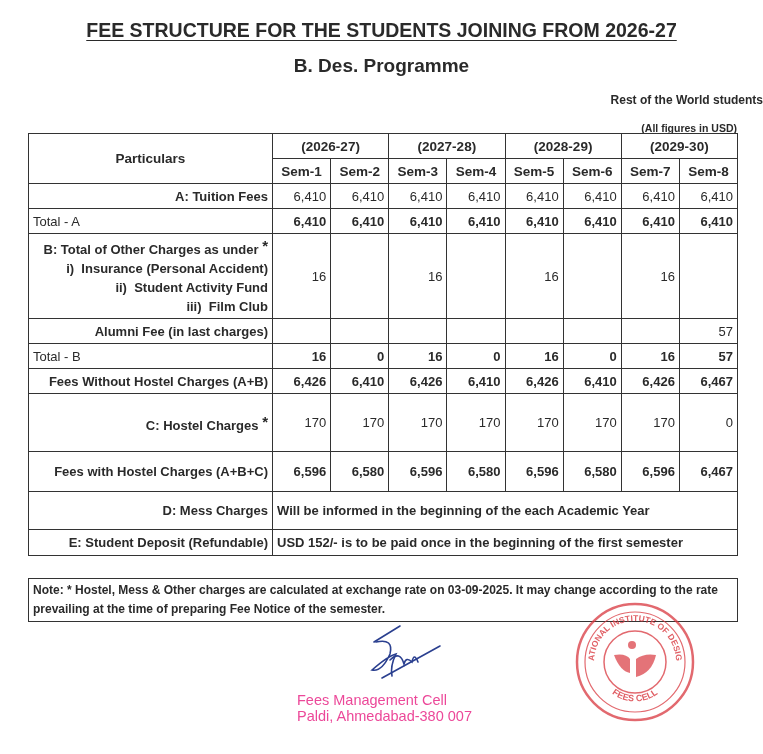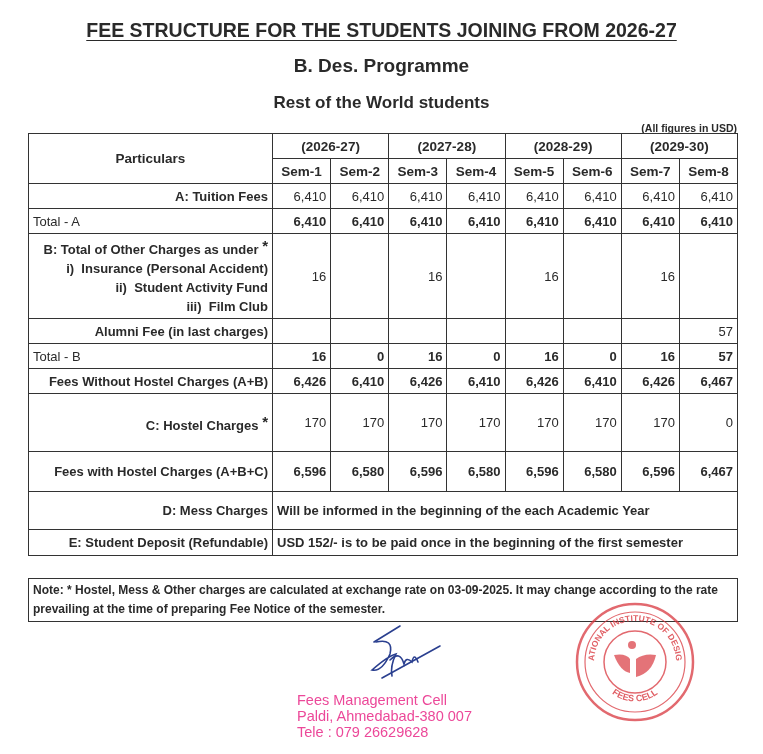--- a/index.html
+++ b/index.html
@@ -2,21 +2,21 @@
 <html><head>
 <meta charset="utf-8">
 <style>
   html, body { margin:0; padding:0; background:#ffffff; }
   body { width:763px; height:754px; position:relative; overflow:hidden;
          font-family:"Liberation Sans", "DejaVu Sans", sans-serif; color:#2a2a2a; }
   .title { position:absolute; left:0; width:763px; text-align:center; font-weight:bold; }
   #t1 { top:19px; font-size:19.5px; }
   #t1 span { text-decoration:underline; text-underline-offset:3px;text-align:center; }
   #t2 { top:55px; font-size:19px; }
-  #t3 { top:93px; font-size:17px; }
+  #t3 { top:93px; font-size:12px;text-align:right; }
   #usd { position:absolute; top:122px; right:26px; font-size:10.5px; font-weight:bold; }
 
   table.fee { position:absolute; left:28px; top:133px; border-collapse:collapse; width:710px;
               font-size:13px; table-layout:fixed;padding-left:41px; }
   table.fee td { border:1.5px solid #333; padding:0 4px; height:24px; }
   table.fee col.part { width:244px; }
   .hdr { text-align:center; font-weight:bold; font-size:13.5px; }
   .num { text-align:right; }
   .bold { font-weight:bold; }
   .lbl { font-weight:bold;text-align:right; }
@@ -206,14 +206,13 @@
     <path d="M40 6 L14 22"></path>
     <path d="M16 22 Q34 18 30 34 Q22 52 12 50 Q28 36 36 34 Q30 46 32 56"></path>
     <path d="M30 40 Q40 30 44 44 Q46 36 52 42 Q54 32 58 42"></path>
     <path d="M22 58 L80 26"></path>
   </g>
 </svg>
 
 <div class="cell">
   <div>Fees Management Cell</div>
   <div>Paldi, Ahmedabad-380 007</div>
-  <div>Tele : 079 26629628</div>
 </div>
 
 </body></html>

